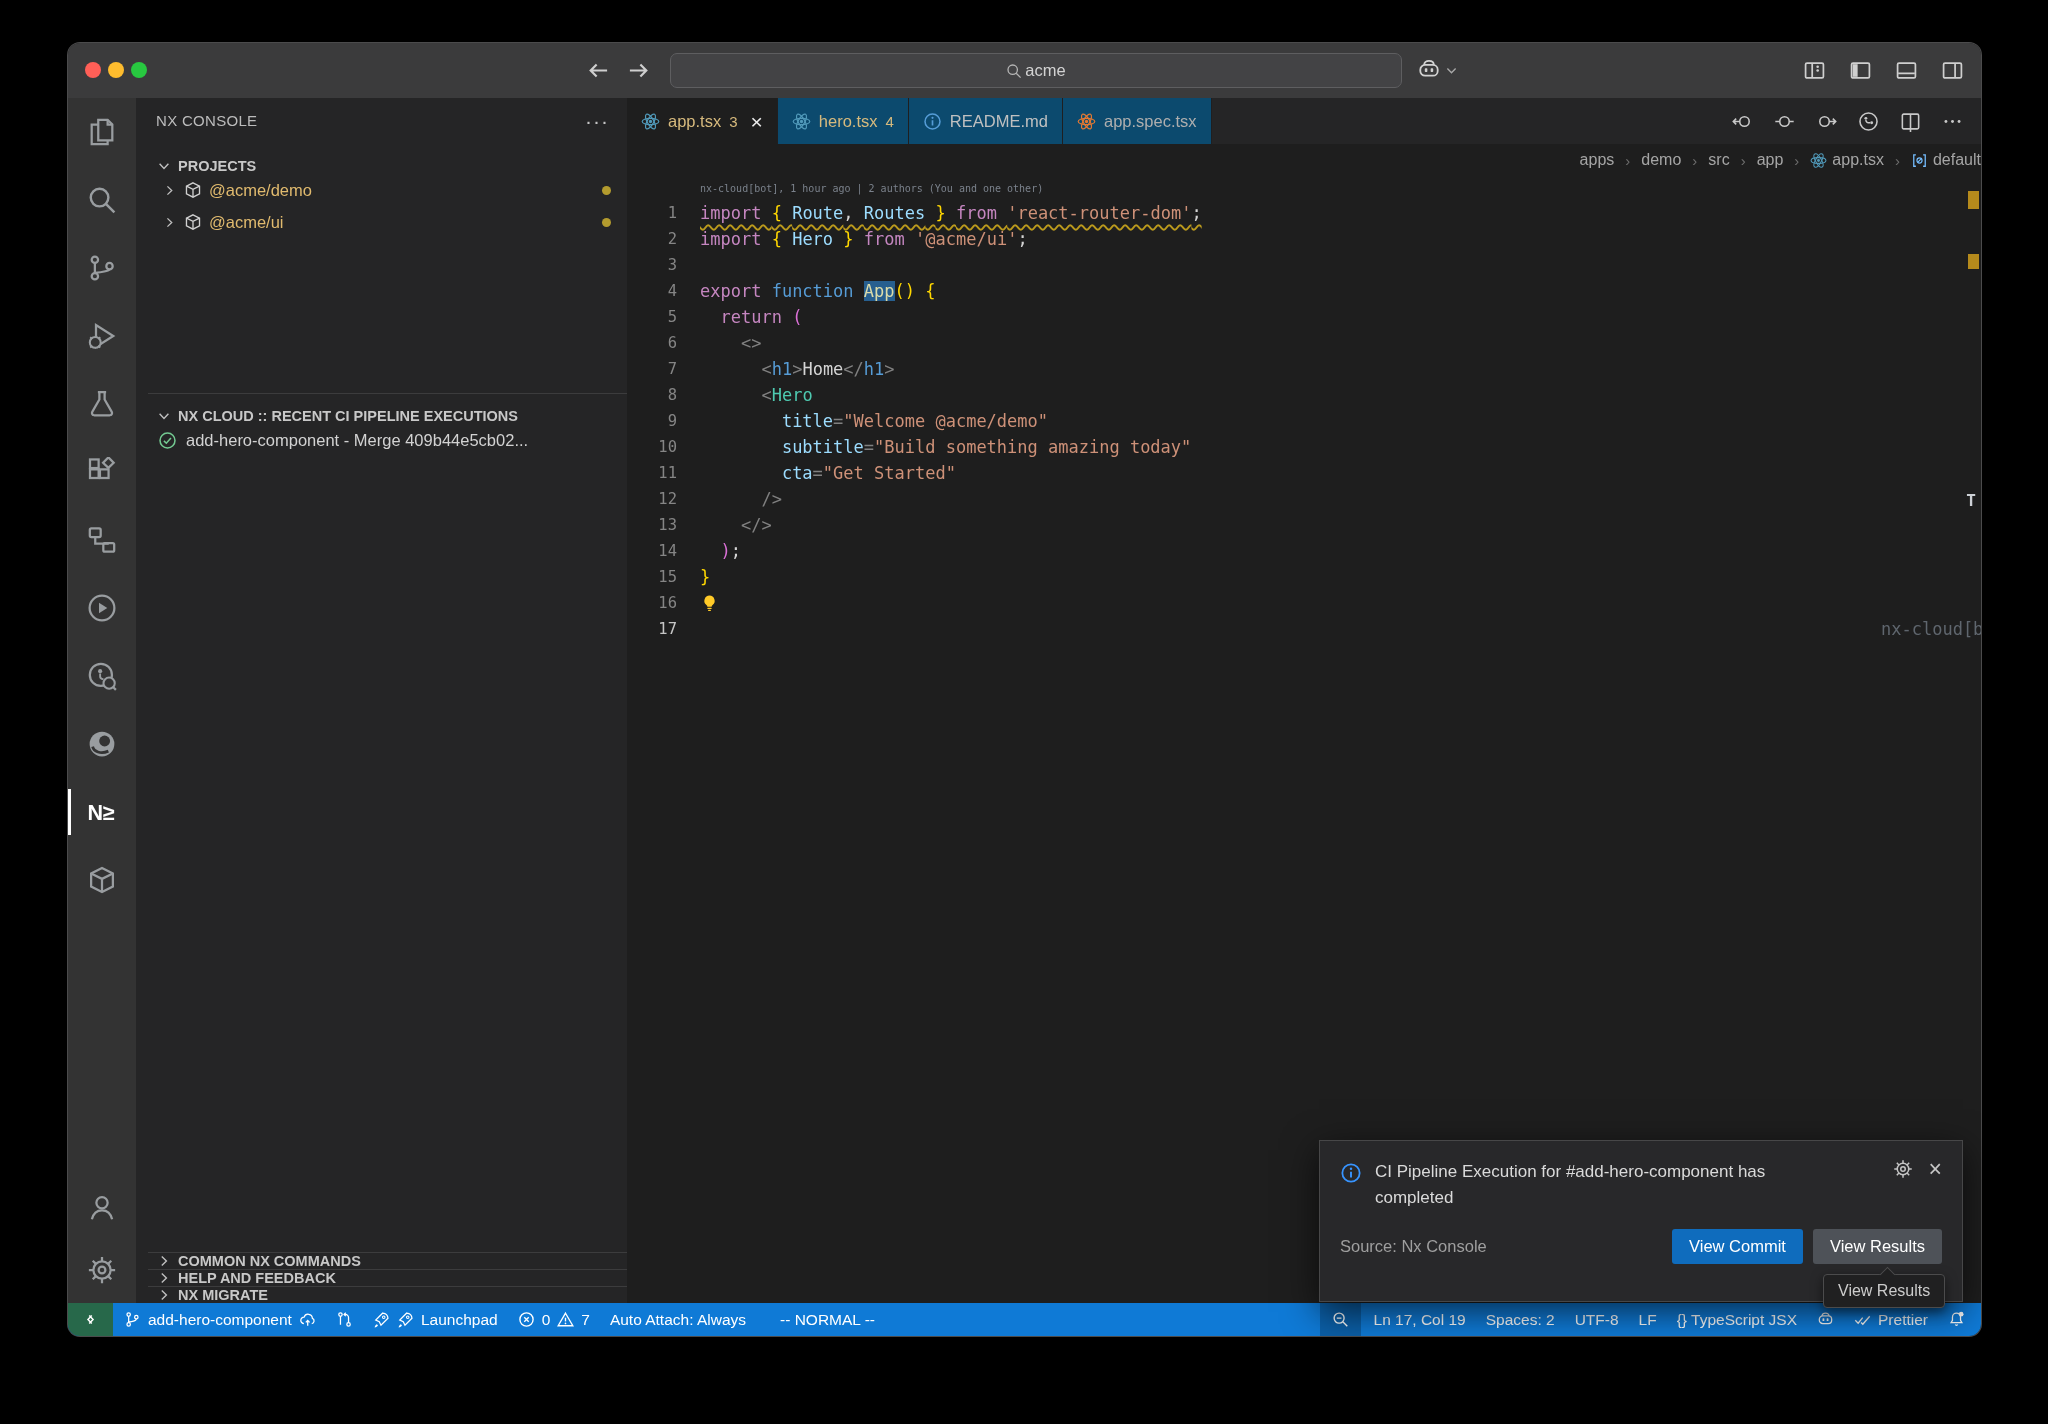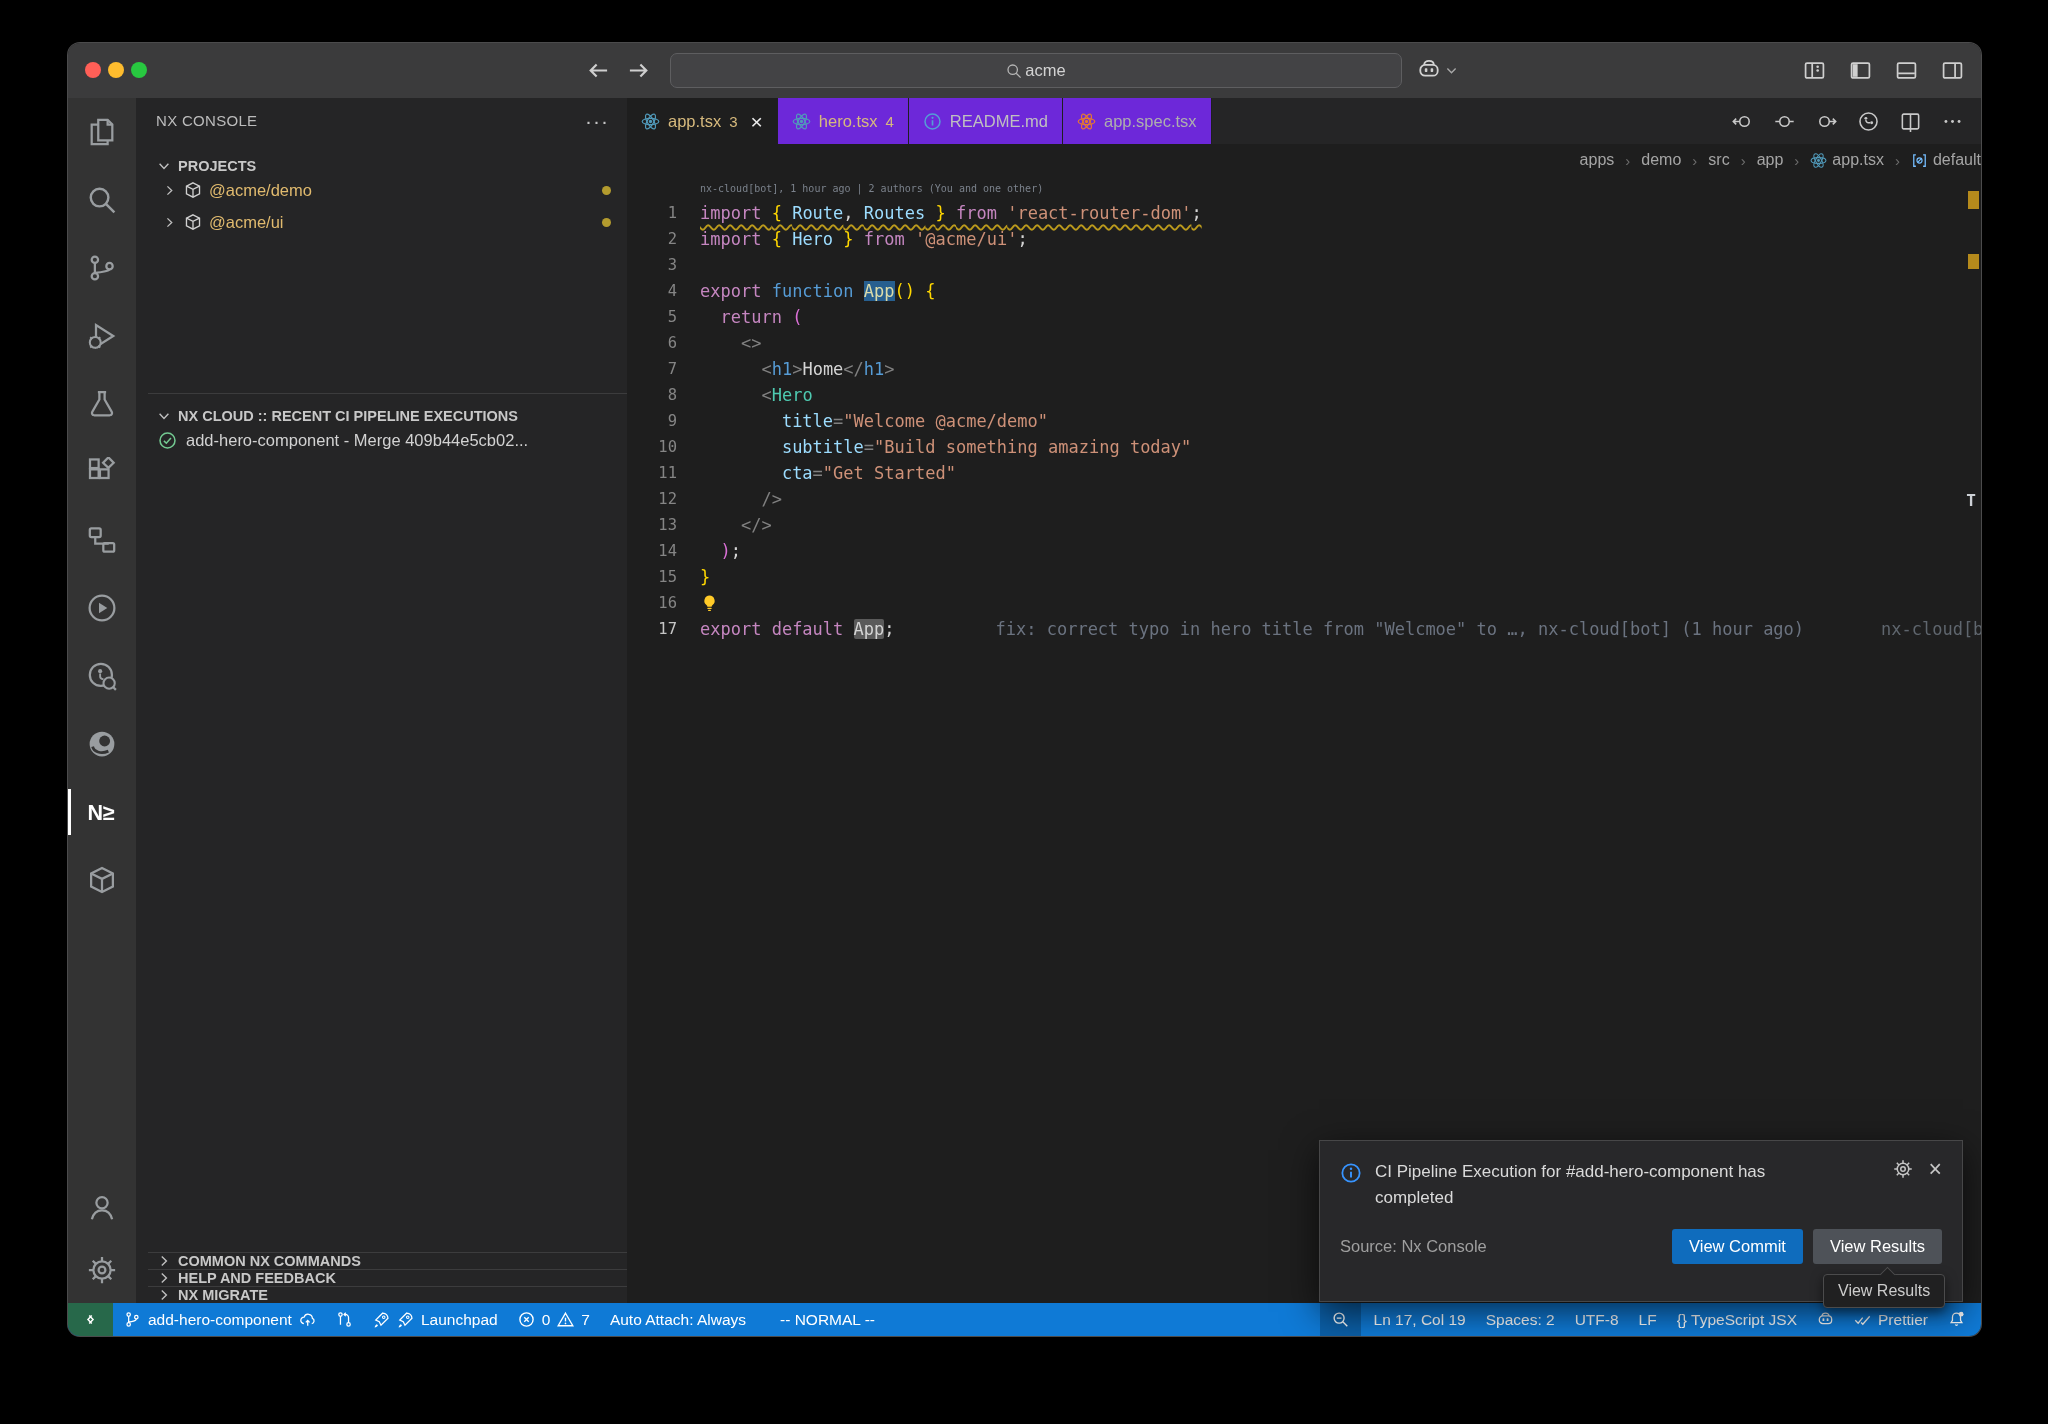--- a/index.html
+++ b/index.html
@@ -61,21 +61,21 @@
   .tdot { width:9px; height:9px; border-radius:50%; background:#b39b2e; margin-left:auto; }
   .cloud-row { flex:0 0 32px; display:flex; align-items:center; gap:9px; padding:0 10px 0 22px;
     font-size:16.5px; color:#d2d2d2; white-space:nowrap; overflow:hidden; cursor:pointer; }
   .cloud-row .ic { width:19px; height:19px; color:#73c991; }
   .tree-spacer { flex:0 0 155px; }
   .bottom-panes { margin-top:auto; }
 
   
   .editorgroup { flex:1; display:flex; flex-direction:column; background:#1e1e1e; min-width:0; }
   .tabbar { flex:0 0 46px; background:#252526; display:flex; align-items:stretch; }
-  .tab { display:flex; align-items:center; gap:8px; padding:0 14px; background:#6d28d9;
+  .tab { display:flex; align-items:center; gap:8px; padding:0 14px; background:#0c4a6e;
     border-right:1px solid #1f1f20; font-size:16.5px; color:#9f9f9f; cursor:pointer; }
   .tab.active { background:#1e1e1e; }
   .tab .ic { width:19px; height:19px; }
   .tbadge { font-size:15px; }
   .tclose { color:#ececec; font-size:21px; line-height:1; margin-left:5px; }
   .tab-actions { margin-left:auto; display:flex; align-items:center; gap:21px; padding-right:18px; color:#c8c8c8; }
   .tab-actions .ic { width:21px; height:21px; }
 
   .breadcrumbs { flex:0 0 32px; display:flex; align-items:center; gap:11px; padding-left:16px;
     font-size:16px; color:#a5a5a5;justify-content:flex-end; }
@@ -597,21 +597,21 @@
             <svg class="ic " style="color:#75beff">
               <use href="#i-symbol"></use>
             </svg>
             <span>default</span>
           </span>
         </div>
       <div class="code-area">
         <div class="blame-h">nx-cloud[bot], 1 hour ago | 2 authors (You and one other)</div>
         <div style="display:contents"><div class="cl"><span class="gut">1</span><span class="lc squiggle"><span style="color:#C586C0">import </span><span style="color:#FFD700">{ </span><span style="color:#9CDCFE">Route</span><span style="color:#D4D4D4">, </span><span style="color:#9CDCFE">Routes</span><span style="color:#D4D4D4"> </span><span style="color:#FFD700">}</span><span style="color:#D4D4D4"> </span><span style="color:#C586C0">from </span><span style="color:#CE9178">'react-router-dom'</span><span style="color:#D4D4D4">;</span></span></div><div class="cl"><span class="gut">2</span><span class="lc"><span style="color:#C586C0">import </span><span style="color:#FFD700">{ </span><span style="color:#9CDCFE">Hero</span><span style="color:#D4D4D4"> </span><span style="color:#FFD700">}</span><span style="color:#D4D4D4"> </span><span style="color:#C586C0">from </span><span style="color:#CE9178">'@acme/ui'</span><span style="color:#D4D4D4">;</span></span></div><div class="cl"><span class="gut">3</span><span class="lc"></span></div><div class="cl"><span class="gut">4</span><span class="lc"><span style="color:#C586C0">export </span><span style="color:#569CD6">function </span><span class="hlb" style="color:#DCDCAA">App</span><span style="color:#FFD700">(</span><span style="color:#FFD700">)</span><span style="color:#D4D4D4"> </span><span style="color:#FFD700">{</span></span></div><div class="cl"><span class="gut">5</span><span class="lc"><span style="color:#D4D4D4">  </span><span style="color:#C586C0">return </span><span style="color:#DA70D6">(</span></span></div><div class="cl"><span class="gut">6</span><span class="lc"><span style="color:#D4D4D4">    </span><span style="color:#808080">&lt;&gt;</span></span></div><div class="cl"><span class="gut">7</span><span class="lc"><span style="color:#D4D4D4">      </span><span style="color:#808080">&lt;</span><span style="color:#569CD6">h1</span><span style="color:#808080">&gt;</span><span style="color:#D4D4D4">Home</span><span style="color:#808080">&lt;/</span><span style="color:#569CD6">h1</span><span style="color:#808080">&gt;</span></span></div><div class="cl"><span class="gut">8</span><span class="lc"><span style="color:#D4D4D4">      </span><span style="color:#808080">&lt;</span><span style="color:#4EC9B0">Hero</span></span></div><div class="cl"><span class="gut">9</span><span class="lc"><span style="color:#D4D4D4">        </span><span style="color:#9CDCFE">title</span><span style="color:#808080">=</span><span style="color:#CE9178">"Welcome @acme/demo"</span></span></div><div class="cl"><span class="gut">10</span><span class="lc"><span style="color:#D4D4D4">        </span><span style="color:#9CDCFE">subtitle</span><span style="color:#808080">=</span><span style="color:#CE9178">"Build something amazing today"</span></span></div><div class="cl"><span class="gut">11</span><span class="lc"><span style="color:#D4D4D4">        </span><span style="color:#9CDCFE">cta</span><span style="color:#808080">=</span><span style="color:#CE9178">"Get Started"</span></span></div><div class="cl"><span class="gut">12</span><span class="lc"><span style="color:#D4D4D4">      </span><span style="color:#808080">/&gt;</span></span></div><div class="cl"><span class="gut">13</span><span class="lc"><span style="color:#D4D4D4">    </span><span style="color:#808080">&lt;/&gt;</span></span></div><div class="cl"><span class="gut">14</span><span class="lc"><span style="color:#D4D4D4">  </span><span style="color:#DA70D6">)</span><span style="color:#D4D4D4">;</span></span></div><div class="cl"><span class="gut">15</span><span class="lc"><span style="color:#FFD700">}</span></span></div><div class="cl"><span class="gut">16</span><span class="lc"><svg class="ic bulbic" style="">
                   <use href="#i-bulb"></use>
-                </svg></span></div><div class="cl cur"><span class="gut">17</span><span class="lc"><span style="color:#C586C0">export </span><span style="color:#C586C0">default </span><span class="hlg" style="color:#D4D4D4">App</span><span style="color:#D4D4D4">;</span><span class="iblame">fix: correct typo in hero title from "Welcmoe" to …, nx-cloud[bot] (1 hour ago)</span></span></div></div>
+                </svg></span></div><div class="cl cur"><span class="gut">17</span></div></div>
         <div class="blame-ovf">nx-cloud[b</div>
         <div class="ovm ovm1"></div>
         <div class="ovm ovm2"></div>
         <div class="ovr-t">T</div>
       </div>
     </div>
   </div>
 
   <div class="statusbar">
     <div style="display:contents"><div class="sb-item remote">

